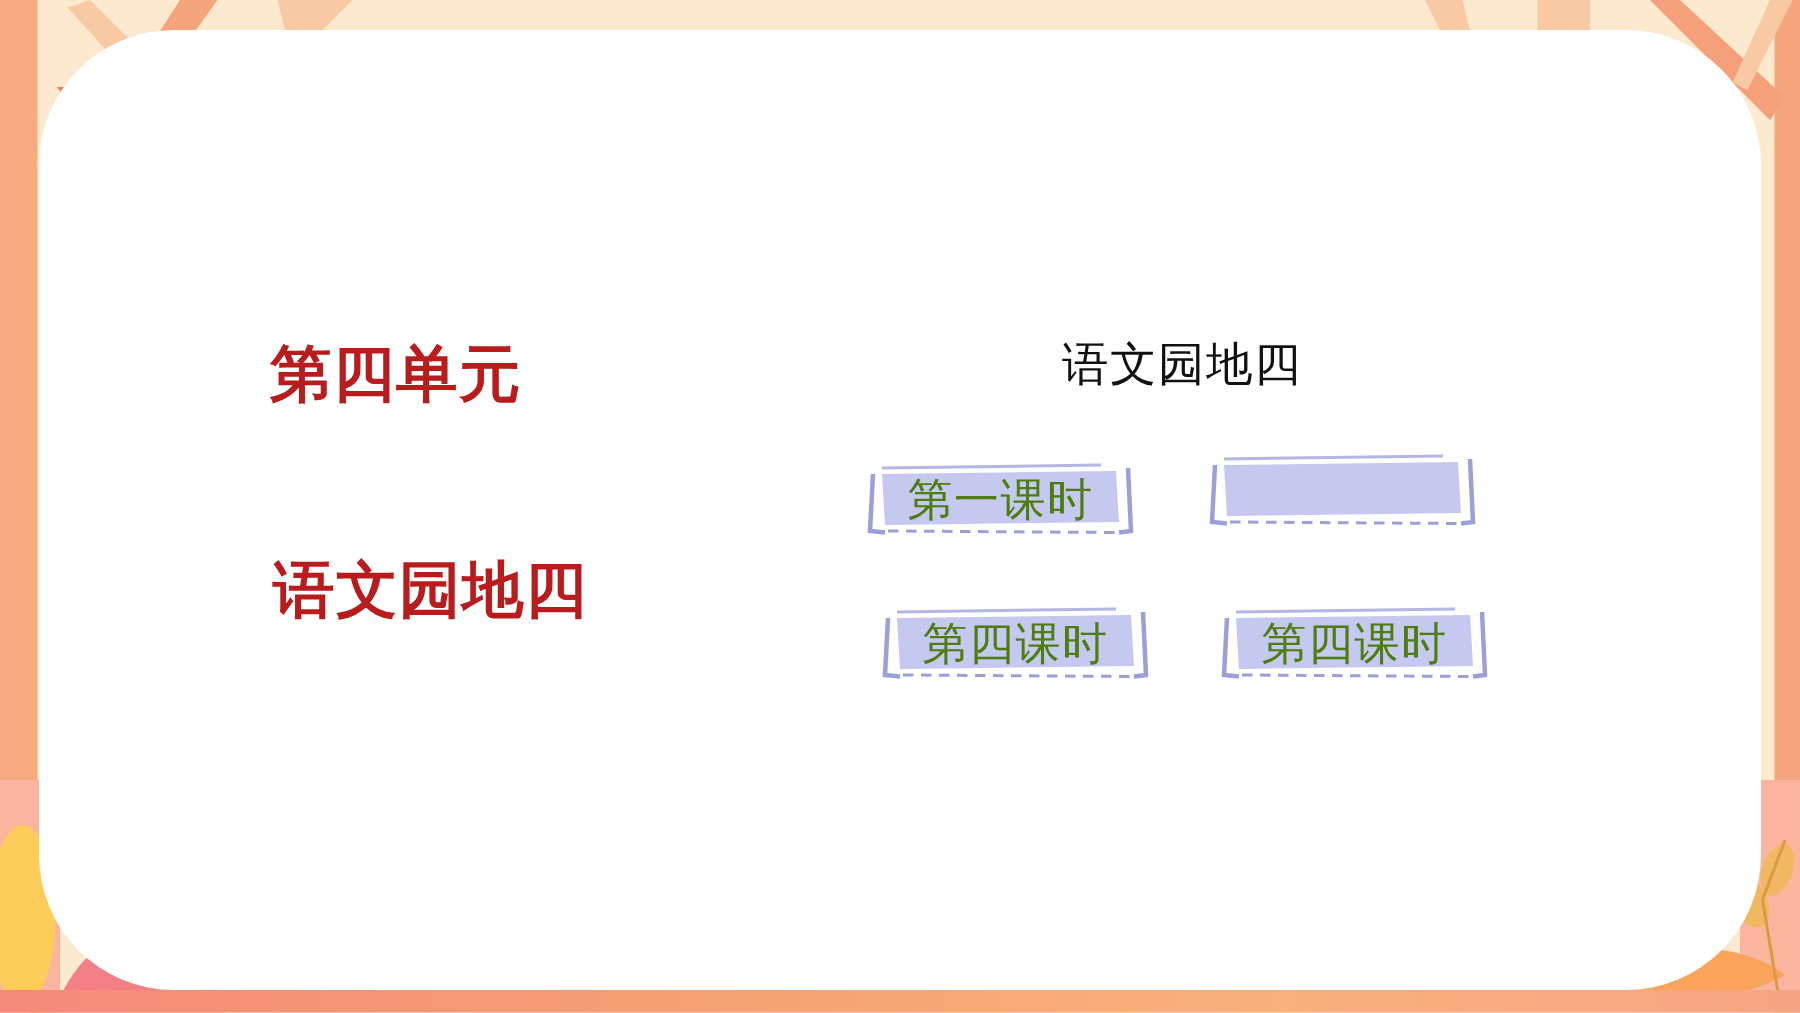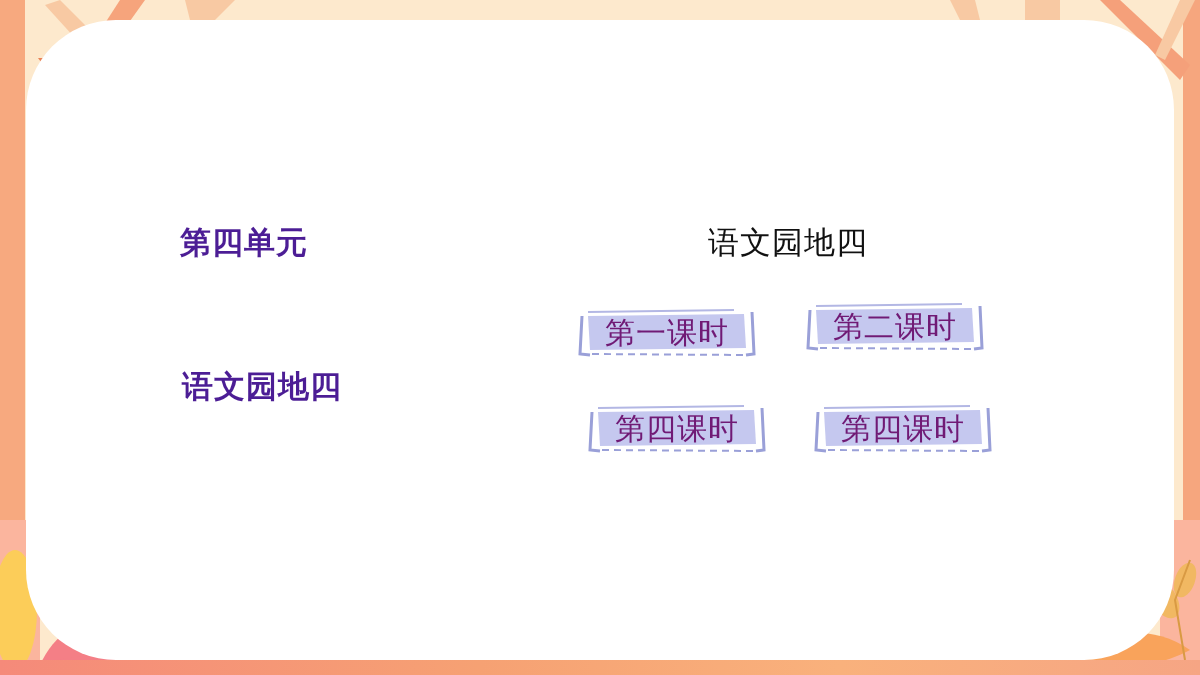--- a/index.html
+++ b/index.html
@@ -11,35 +11,35 @@
     .bg { position: absolute; inset: 0; }
     .card {
       position: absolute; left: 26px; top: 20px; width: 1148px; height: 640px;
       background: #ffffff; border-radius: 90px;
     }
     .bottom-strip {
       position: absolute; left: 0; bottom: 0; width: 1200px; height: 15px;
       background: linear-gradient(90deg, #f58a7a, #f6a173 40%, #f9b17c 70%, #f6a584);
     }
     .blue-text {
-      position: absolute; color: #4c1d95; font-weight: bold; font-size: 31px; letter-spacing: 1px;
+      position: absolute; color: #b91c1c; font-weight: bold; font-size: 41px; letter-spacing: 1px;
     }
     .unit-label { left: 180px; top: 222px; }
     .section-label { left: 182px; top: 366px; }
     .main-title {
       position: absolute; left: 708px; top: 222px; font-size: 31px; color: #111; letter-spacing: 1px;
     }
     .lesson {
       position: absolute; width: 186px; height: 50px;
       display: flex; align-items: center; justify-content: center;
     }
     .lesson .frame { position: absolute; inset: 0; }
     .lesson .label {
       position: relative; font-family: "DejaVu Serif", "Liberation Serif", serif;
-      font-size: 30px; color: #701a75; letter-spacing: 1px; z-index: 2;
+      font-size: 30px; color: #4d7c0f; letter-spacing: 1px; z-index: 2;
     }
     .lesson-1 { left: 574px; top: 308px; }
     .lesson-2 { left: 802px; top: 302px; }
     .lesson-3 { left: 584px; top: 404px; }
     .lesson-4 { left: 810px; top: 404px; text-align: right; }
   </style>
 </head>
 <body>
 
 <svg class="bg" width="1200" height="675" viewBox="0 0 1200 675">
@@ -90,21 +90,20 @@
 </div>
 
 <div class="lesson lesson-2">
   <svg class="frame" viewBox="0 0 186 50" preserveAspectRatio="none">
     <path d="M14 8 L170 6 L172 40 L16 42 Z" fill="#c5c8ef"></path>
     <path d="M8 8 L6 46 L16 47" stroke="#9aa0d8" stroke-width="3" fill="none"></path>
     <path d="M178 4 L180 46 L172 47" stroke="#9aa0d8" stroke-width="3" fill="none"></path>
     <path d="M14 4 L160 2" stroke="#b3b7e4" stroke-width="2" fill="none"></path>
     <path d="M18 46 L170 47" stroke="#9aa0d8" stroke-width="2" stroke-dasharray="7 5" fill="none"></path>
   </svg>
-  <span class="label">第二课时</span>
 </div>
 
 <div class="lesson lesson-3">
   <svg class="frame" viewBox="0 0 186 50" preserveAspectRatio="none">
     <path d="M14 8 L170 6 L172 40 L16 42 Z" fill="#c5c8ef"></path>
     <path d="M8 8 L6 46 L16 47" stroke="#9aa0d8" stroke-width="3" fill="none"></path>
     <path d="M178 4 L180 46 L172 47" stroke="#9aa0d8" stroke-width="3" fill="none"></path>
     <path d="M14 4 L160 2" stroke="#b3b7e4" stroke-width="2" fill="none"></path>
     <path d="M18 46 L170 47" stroke="#9aa0d8" stroke-width="2" stroke-dasharray="7 5" fill="none"></path>
   </svg>

